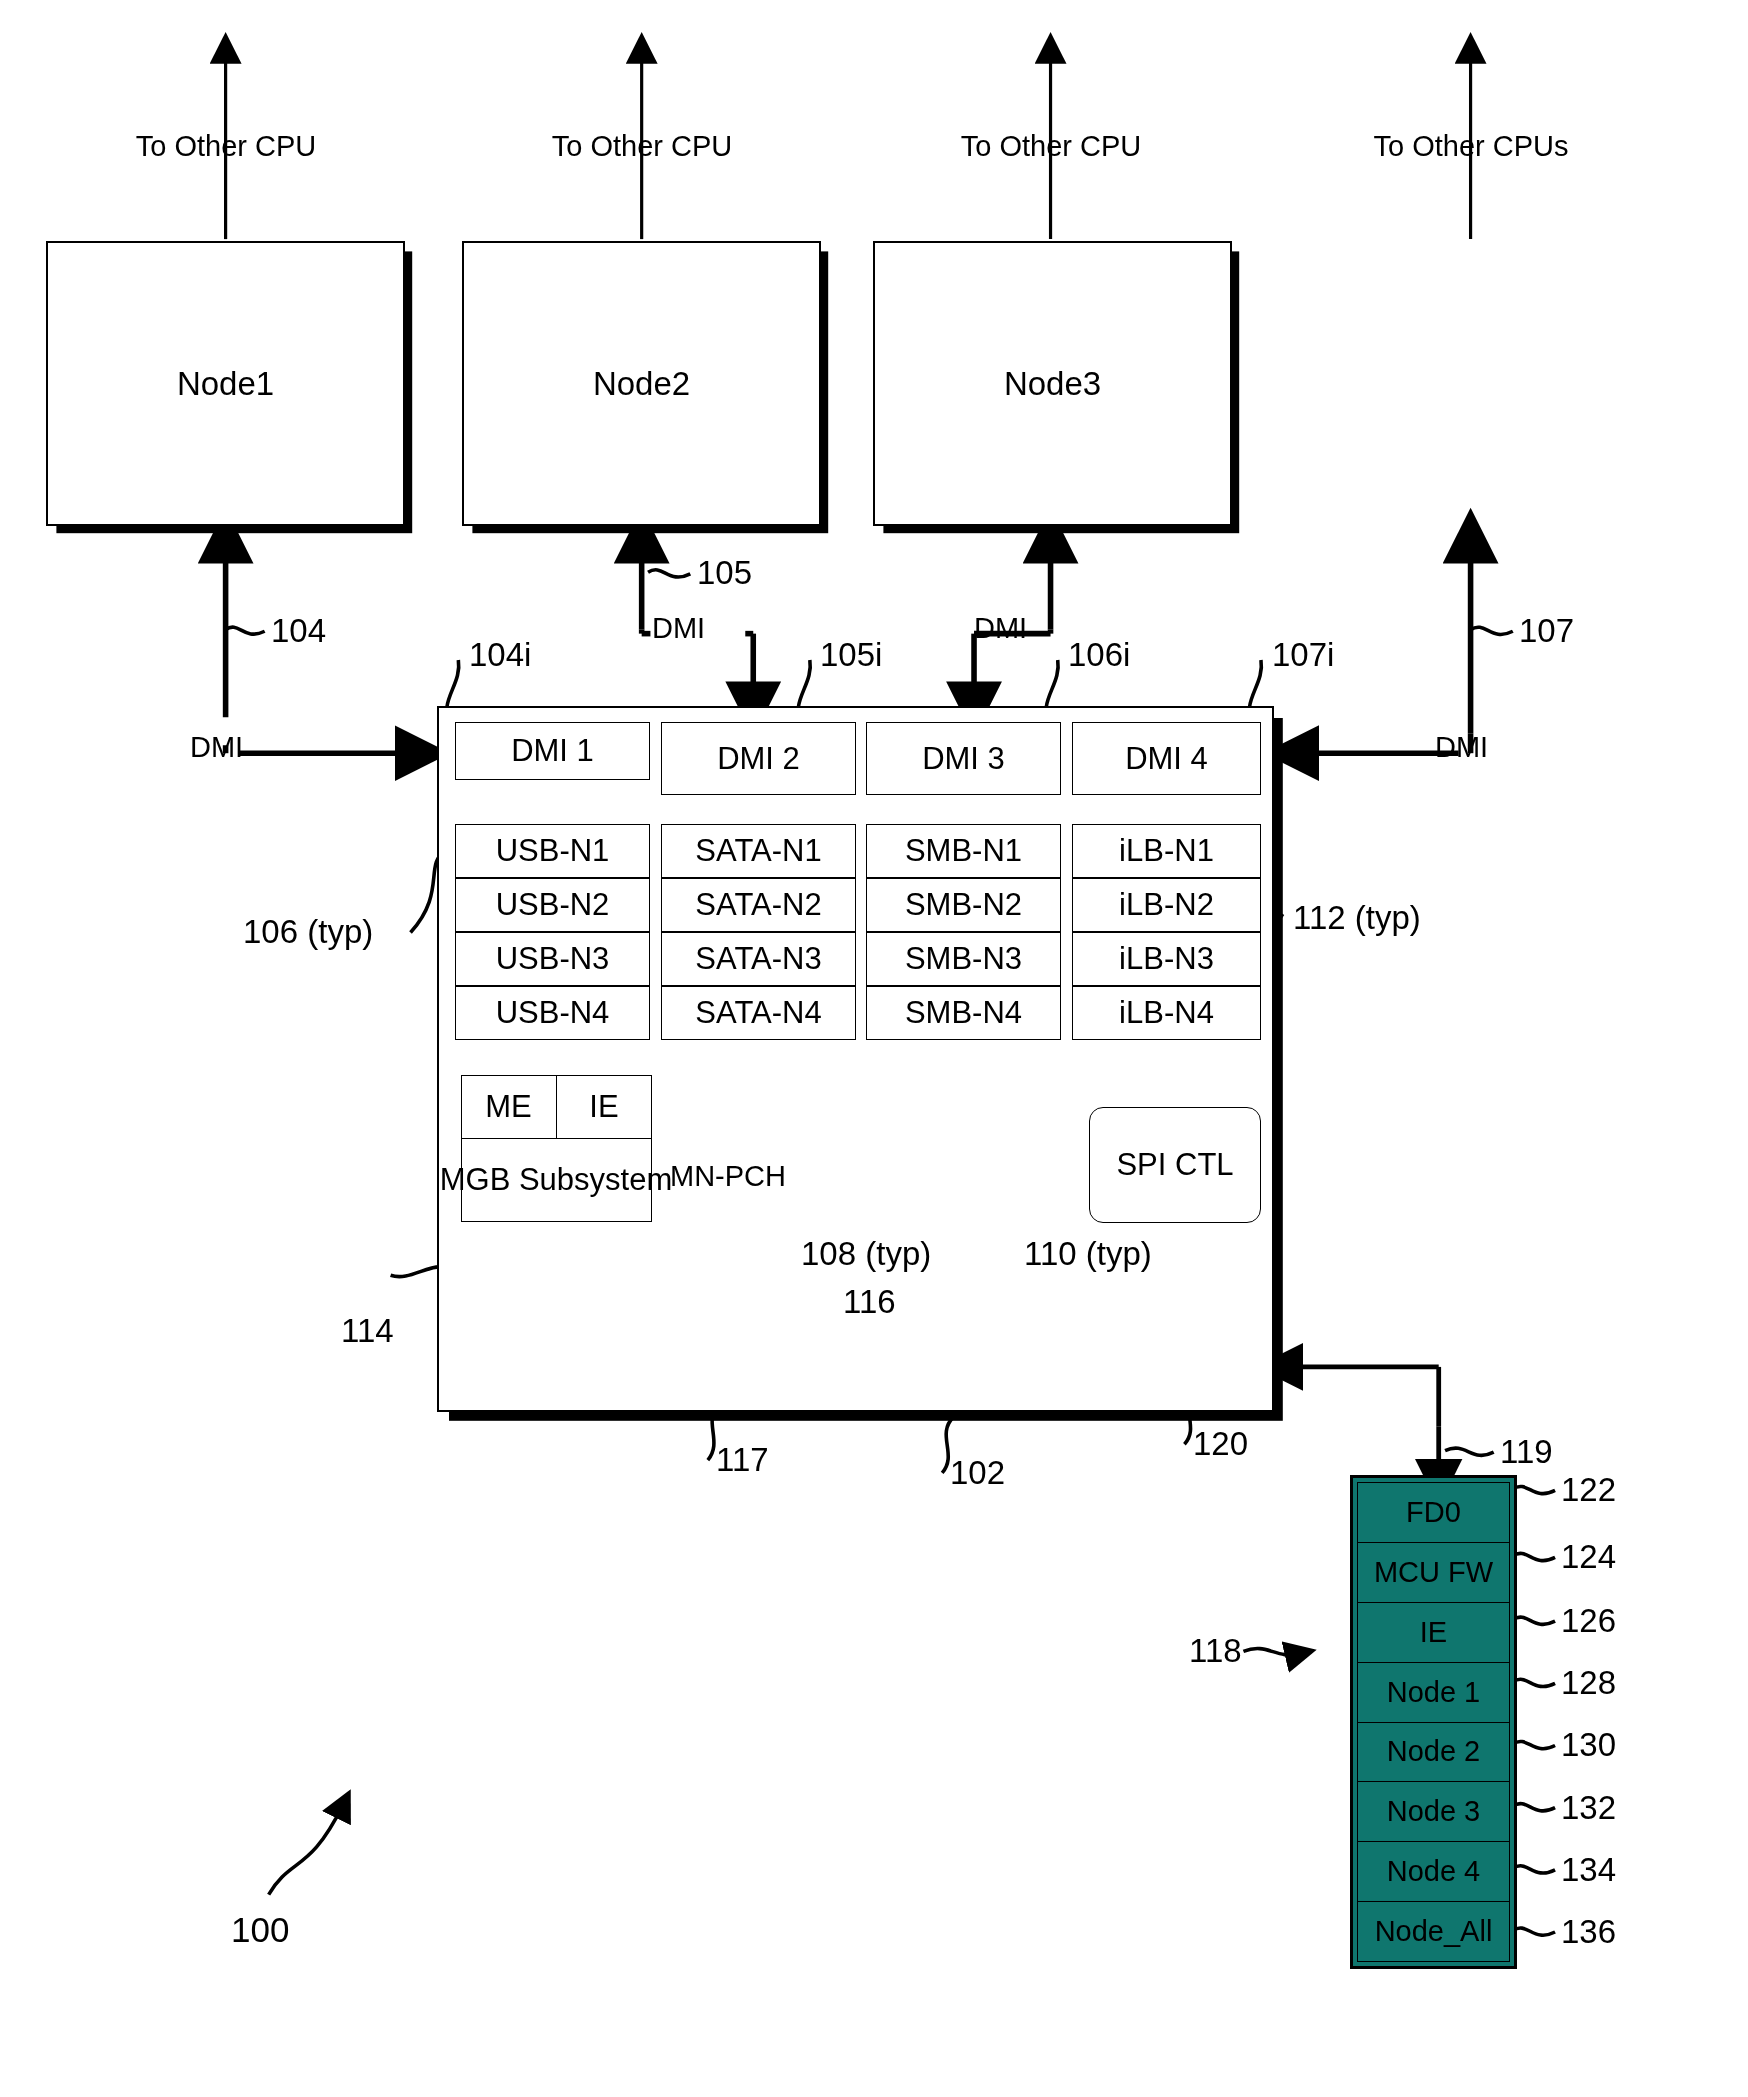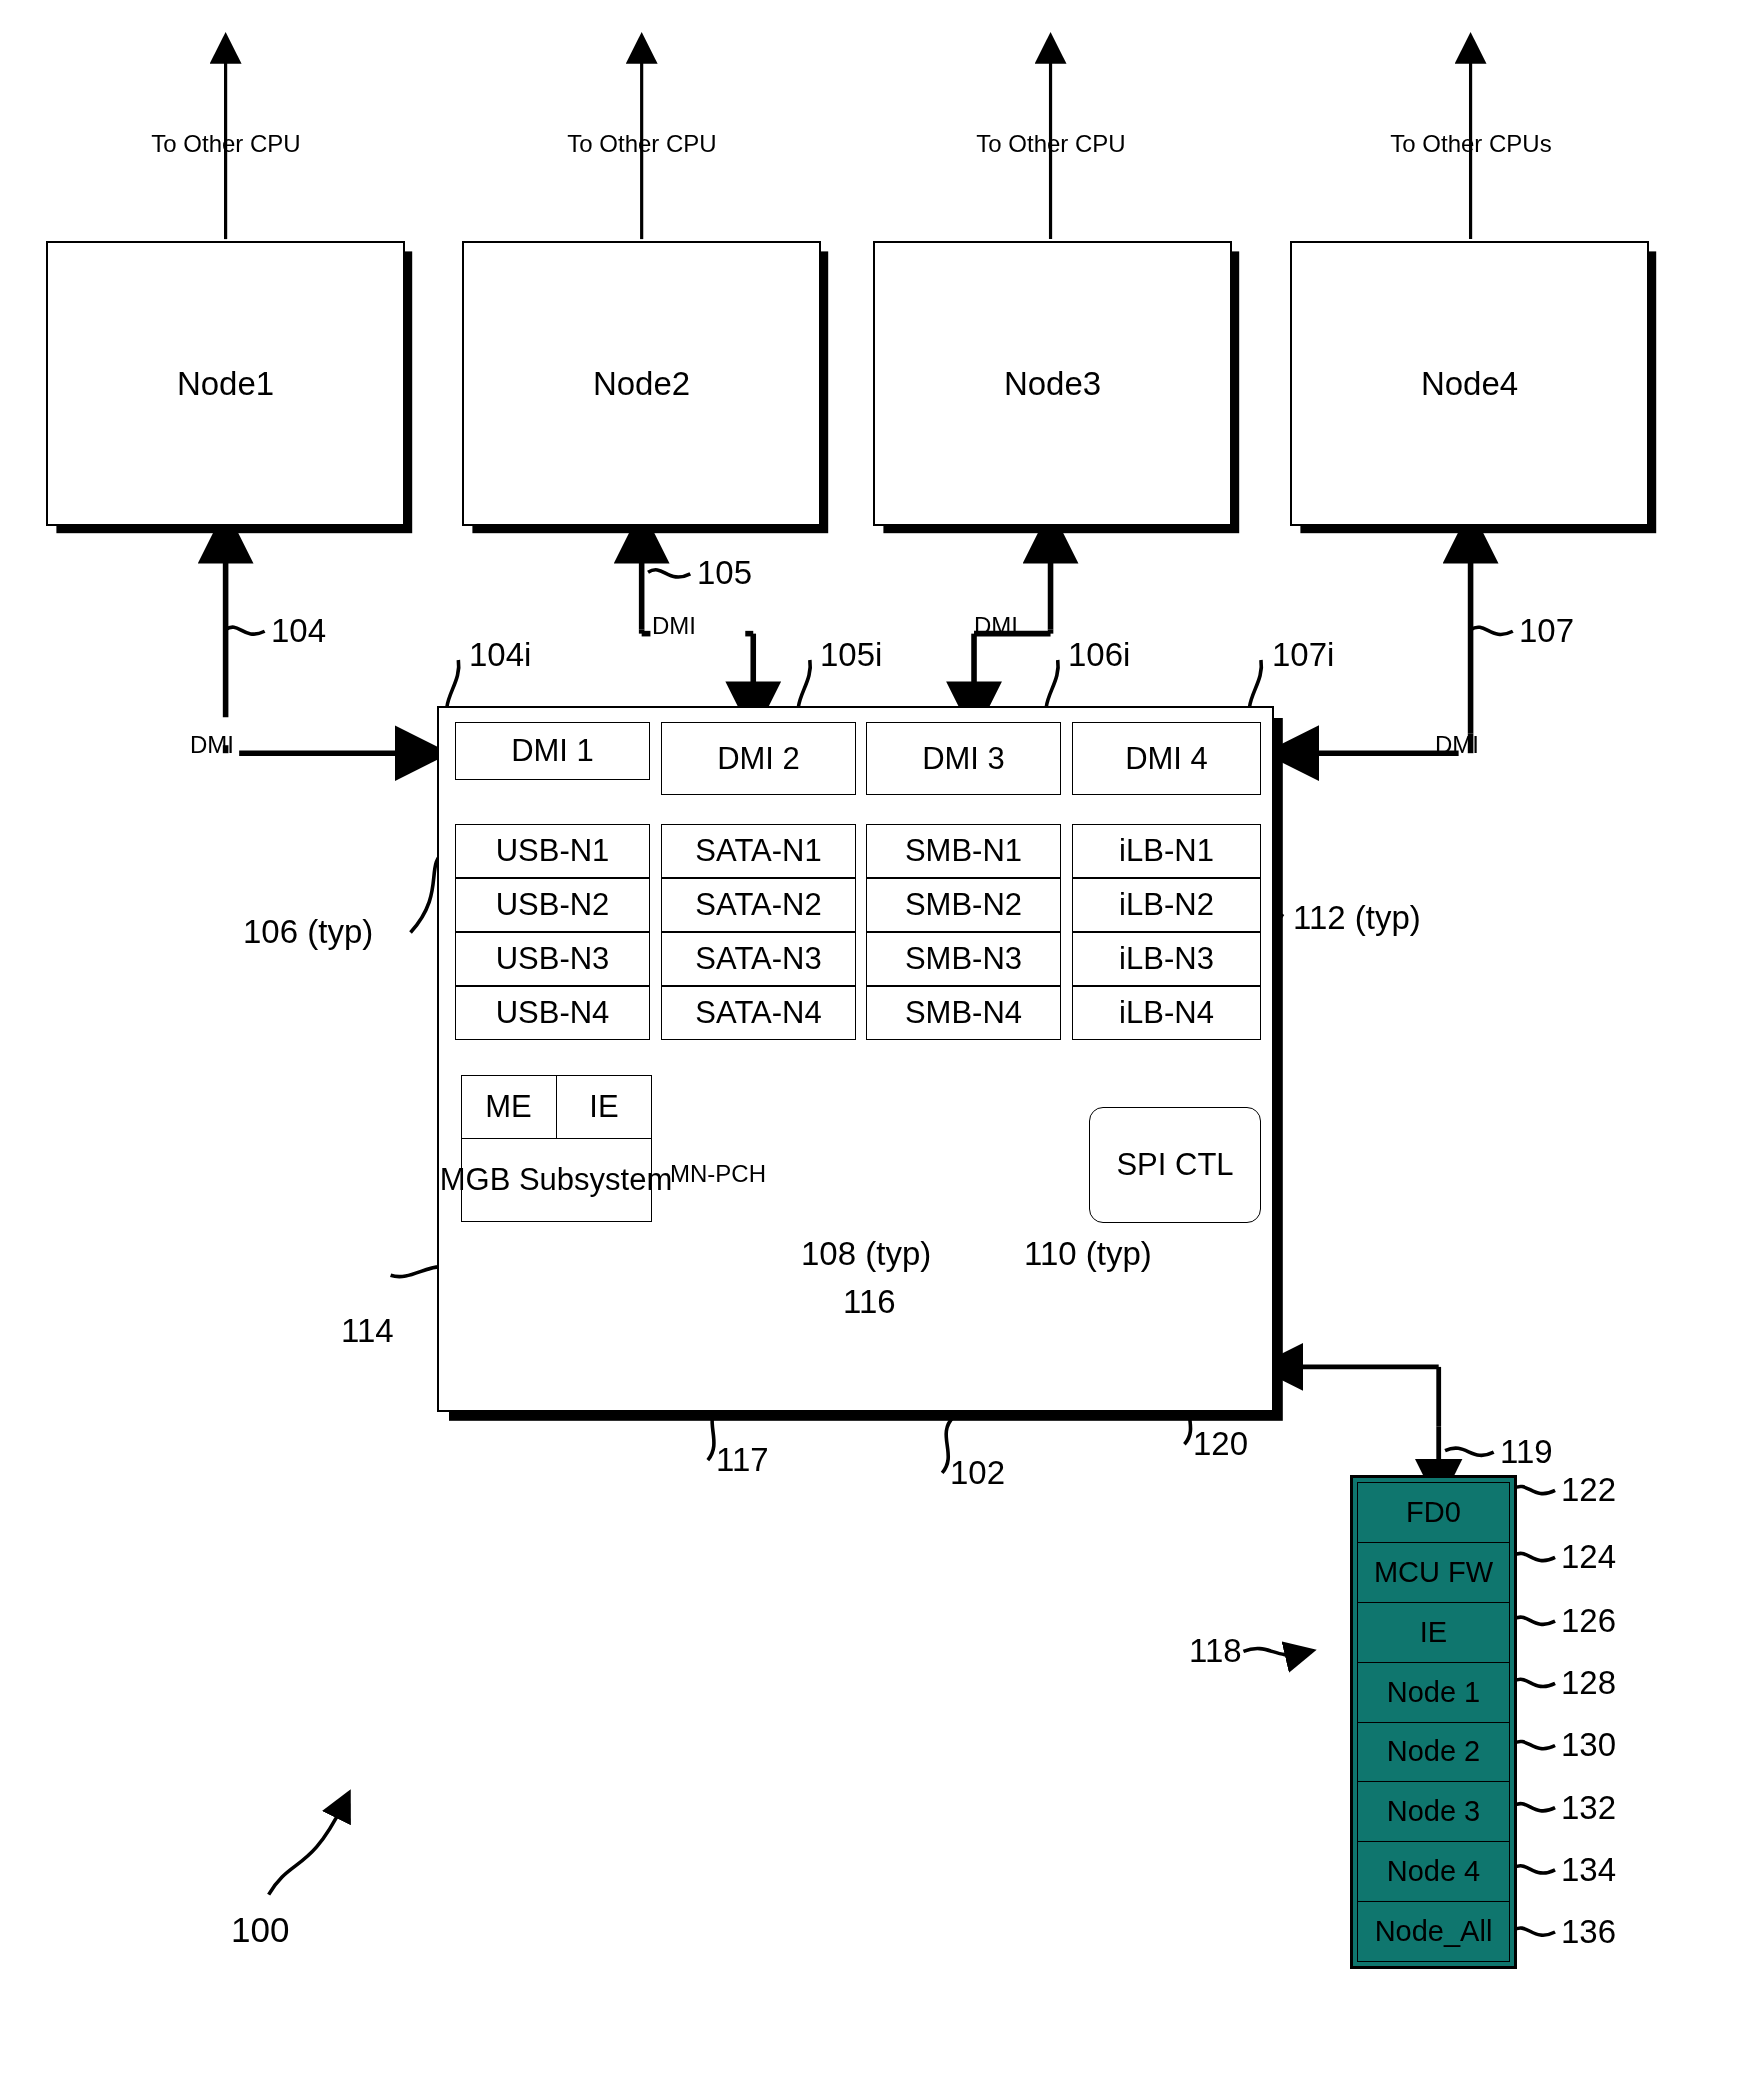--- a/index.html
+++ b/index.html
@@ -27,21 +27,21 @@
   }
   
   .txt {
     position: absolute;
     white-space: nowrap;
     line-height: 1;
     font-family: "Liberation Sans", sans-serif;
     color: #000;
   }
   .t-label {         
-    font-size: 24px;
+    font-size: 29px;
     text-align: right;
   }
   .t-ref {           
     font-size: 33px;
   }
   .center {
     transform: translateX(-50%);
   }
   
   .node-box {
@@ -224,23 +224,20 @@
 
   <div class="node-box" style="left:46px;  top:241px; width:359px; height:285px;">
     <span>Node1</span>
   </div>
   <div class="node-box" style="left:462px; top:241px; width:359px; height:285px;">
     <span>Node2</span>
   </div>
   <div class="node-box" style="left:873px;top:241px; width:359px; height:285px;">
     <span>Node3</span>
   </div>
-  <div class="node-box" style="left:1290px;top:241px; width:359px; height:285px;">
-    <span>Node4</span>
-  </div>
 
   <div class="txt t-label center" style="left:226px; top:132px;">To Other CPU</div>
   <div class="txt t-label center" style="left:642px; top:132px;">To Other CPU</div>
   <div class="txt t-label center" style="left:1051px; top:132px;">To Other CPU</div>
   <div class="txt t-label center" style="left:1471px; top:132px;">To Other CPUs</div>
 
   <div class="txt t-ref" style="left:271px; top:614px;">104</div>
   <div class="txt t-ref" style="left:697px; top:556px;">105</div>
   <div class="txt t-ref" style="left:1519px; top:614px;">107</div>
 

